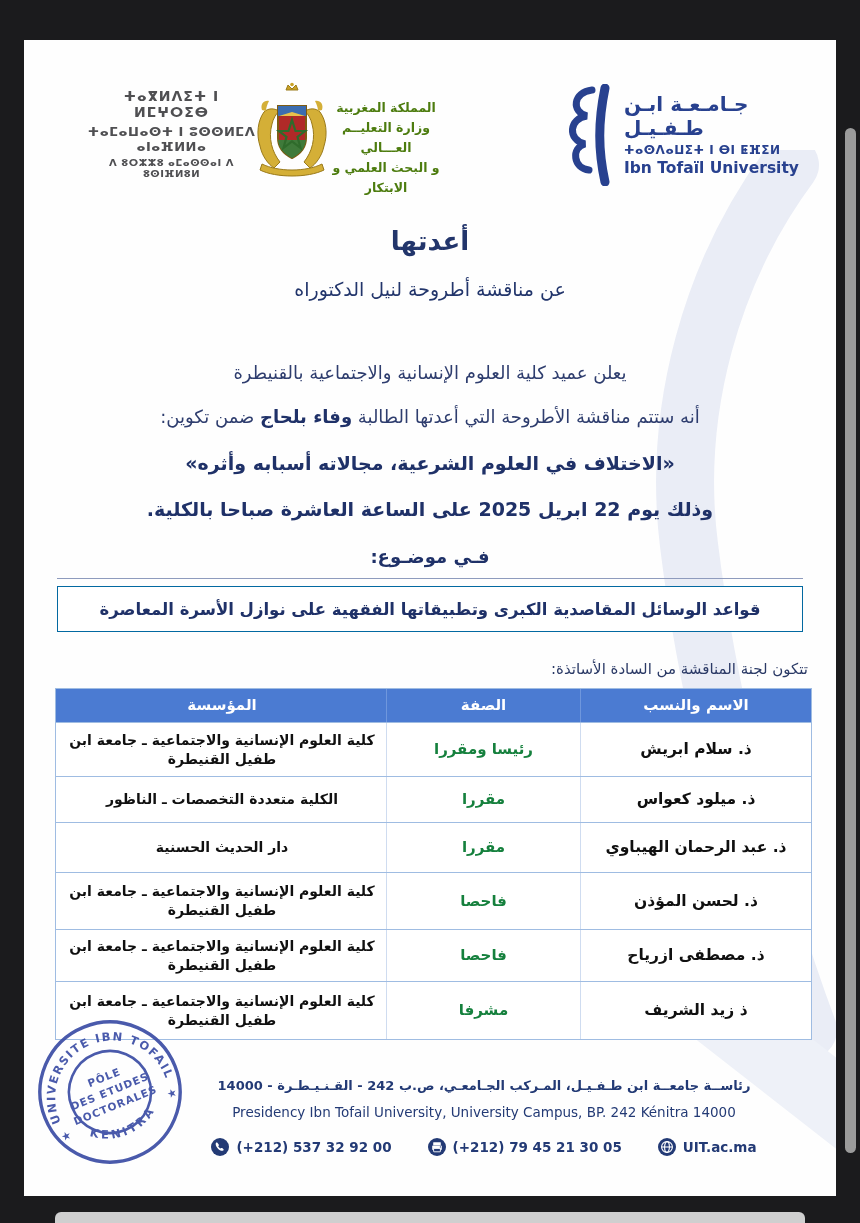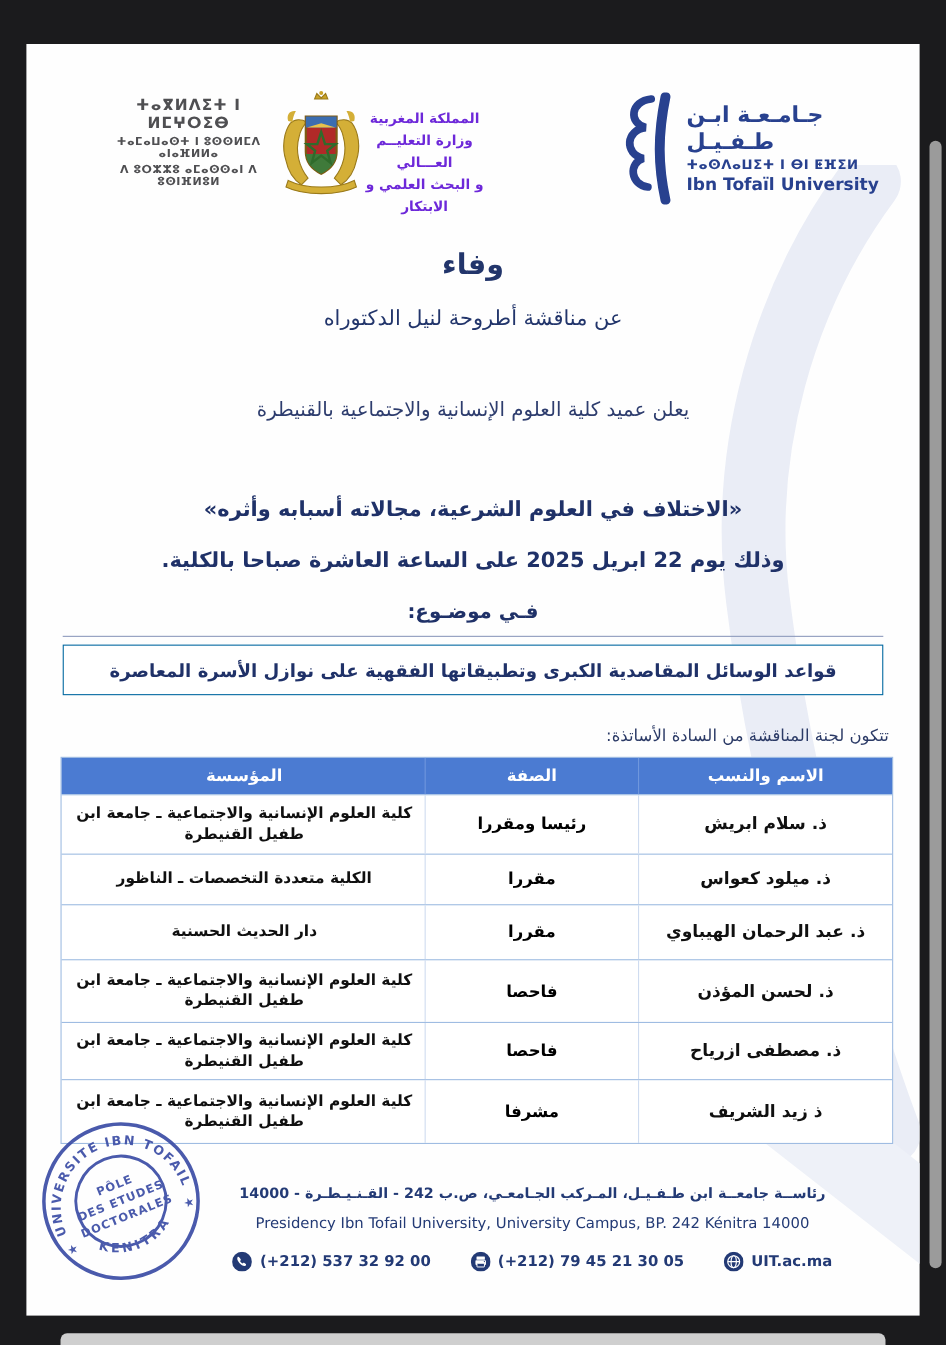--- a/index.html
+++ b/index.html
@@ -5,24 +5,24 @@
   html,body{margin:0;padding:0;background:#141416;}
   *{box-sizing:border-box;font-family:"DejaVu Sans",sans-serif;}
   .stage{position:relative;width:860px;height:1223px;background:#1b1b1d;overflow:hidden;margin:0 auto;}
   .doc{position:absolute;left:24px;top:40px;width:812px;height:1156px;background:#fefefe;overflow:hidden;}
   
   .wm-svg{position:absolute;left:560px;top:110px;width:252px;height:1010px;}
   .wm-wedge{position:absolute;left:640px;top:1010px;width:300px;height:72px;background:#eef1f8;transform:rotate(38deg);}
   
   .tifinagh-block{position:absolute;left:60px;top:48px;width:175px;text-align:center;color:#4f4f52;}
   .tif-l1{font-size:14px;font-weight:bold;letter-spacing:1px;}
-  .tif-l2{font-size:10px;font-weight:bold;letter-spacing:.5px;margin-top:4px;}
+  .tif-l2{font-size:13px;font-weight:bold;letter-spacing:.5px;margin-top:4px;}
   .tif-l3{font-size:10px;font-weight:bold;letter-spacing:.5px;margin-top:3px;}
   .coat{position:absolute;left:228px;top:42px;width:80px;height:98px;}
-  .ministry-ar{position:absolute;left:298px;top:58px;width:128px;text-align:center;direction:rtl;color:#6d28d9;font-weight:bold;font-size:12.5px;line-height:1.6;}
+  .ministry-ar{position:absolute;left:298px;top:58px;width:128px;text-align:center;direction:rtl;color:#4d7c0f;font-weight:bold;font-size:12.5px;line-height:1.6;}
   .uni-mark{position:absolute;left:541px;top:44px;width:50px;height:102px;}
   .uni-text{position:absolute;left:600px;top:52px;width:200px;color:#28418f;}
   .uni-ar{font-size:20px;font-weight:bold;direction:rtl;text-align:left;}
   .uni-tif{font-size:12px;font-weight:bold;letter-spacing:.5px;margin-top:3px;}
   .uni-en{font-size:15.5px;font-weight:bold;margin-top:2px;}
   
   .title{position:absolute;left:0;top:186px;width:100%;text-align:center;font-size:26px;font-weight:bold;color:#22356b;direction:rtl;}
   .subtitle{position:absolute;left:0;top:238px;width:100%;text-align:center;font-size:19px;font-weight:normal;color:#22356b;direction:rtl;}
   
   .bline{position:absolute;left:30px;width:752px;text-align:center;direction:rtl;color:#2e3d6e;}
@@ -37,21 +37,21 @@
   .committee-intro{position:absolute;right:28px;top:620px;direction:rtl;font-size:15px;color:#2b3a66;}
   
   .committee-table{position:absolute;left:31px;top:648px;width:757px;direction:rtl;border:1px solid #9fbce2;background:#fff;}
   .ct-row{display:grid;grid-template-columns:230px 194px 329px;}
   .ct-row + .ct-row{border-top:1px solid #9fbce2;}
   .ct-head{background:#4b7bd2;color:#fff;}
   .ct-cell{display:flex;align-items:center;justify-content:center;text-align:center;padding:3px 10px;font-weight:bold;line-height:1.35;}
   .ct-cell + .ct-cell{border-inline-start:1px solid #cfdcf0;}
   .ct-head .ct-cell{font-size:15px;min-height:33px;border-inline-start-color:#6f97dd;}
   .c-name{font-size:15.5px;color:#101010;}
-  .c-role{font-size:15px;color:#000000;}
+  .c-role{font-size:15px;color:#15803d;}
   .c-inst{font-size:14px;color:#101010;}
   
   .addr-ar{position:absolute;left:120px;top:1038px;width:680px;text-align:center;direction:rtl;font-size:13px;font-weight:bold;color:#233a75;}
   .addr-en{position:absolute;left:120px;top:1064px;width:680px;text-align:center;font-size:13.5px;font-weight:500;color:#233a75;}
   .contacts{position:absolute;left:120px;top:1098px;width:680px;display:flex;justify-content:center;gap:36px;}
   .contact{display:flex;align-items:center;gap:7px;font-size:13.5px;font-weight:bold;color:#233a75;}
   .cicon{width:18px;height:18px;flex:0 0 18px;}
   .stamp{position:absolute;left:0px;top:966px;width:172px;height:172px;transform:rotate(-22deg);opacity:.92;}
   
   .scrollbar-track{position:absolute;left:843px;top:0;width:17px;height:1223px;}
@@ -104,24 +104,25 @@
     <svg class="uni-mark" viewBox="0 0 50 102" aria-hidden="true">
       <path d="M40 4 C33 38 33 66 40 98" fill="none" stroke="#28418f" stroke-width="9" stroke-linecap="round"></path>
       <path d="M27 6 C8 8 6 28 22 32 C4 34 2 56 20 60 C6 64 8 84 24 86" fill="none" stroke="#28418f" stroke-width="7" stroke-linecap="round"></path>
     </svg>
     <div class="uni-text">
       <div class="uni-ar">جـامـعـة ابـن طـفـيـل</div>
       <div class="uni-tif">ⵜⴰⵙⴷⴰⵡⵉⵜ ⵏ ⴱⵏ ⵟⴼⵉⵍ</div>
       <div class="uni-en">Ibn Tofaïl University</div>
     </div>
 
-    <div class="title">وفاء</div>
+    <div class="title">أعدتها</div>
     <div class="subtitle">عن مناقشة أطروحة لنيل الدكتوراه</div>
 
     <div class="bline l1">يعلن عميد كلية العلوم الإنسانية والاجتماعية بالقنيطرة</div>
+    <div class="bline l2"><span>أنه ستتم مناقشة الأطروحة التي أعدتها الطالبة </span><span class="student">وفاء بلحاج</span><span> ضمن تكوين:</span></div>
     <div class="bline l3">«الاختلاف في العلوم الشرعية، مجالاته أسبابه وأثره»</div>
     <div class="bline l4">وذلك يوم 22 ابريل 2025 على الساعة العاشرة صباحا بالكلية.</div>
     <div class="bline l5">فـي موضـوع:</div>
 
     <div class="subject-rule"></div>
     <div class="subject-box">قواعد الوسائل المقاصدية الكبرى وتطبيقاتها الفقهية على نوازل الأسرة المعاصرة</div>
 
     <div class="committee-intro">تتكون لجنة المناقشة من السادة الأساتذة:</div>
 
     <div class="committee-table">

